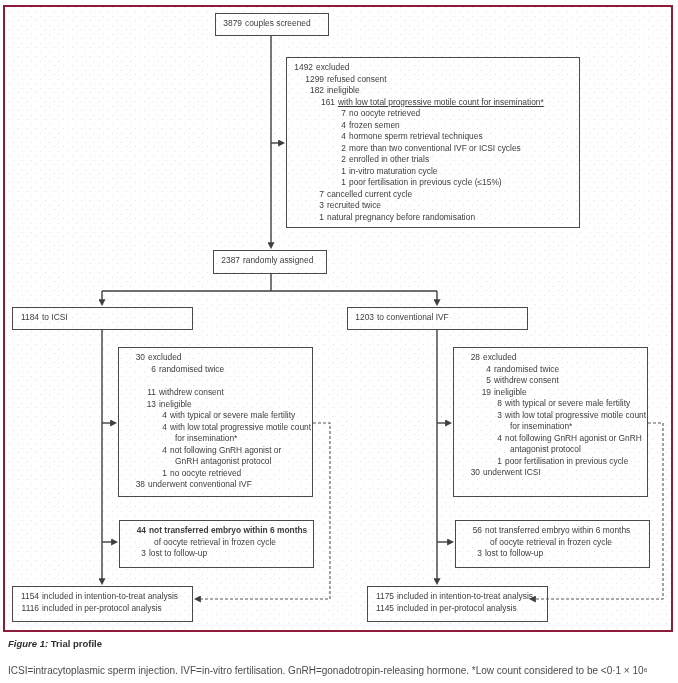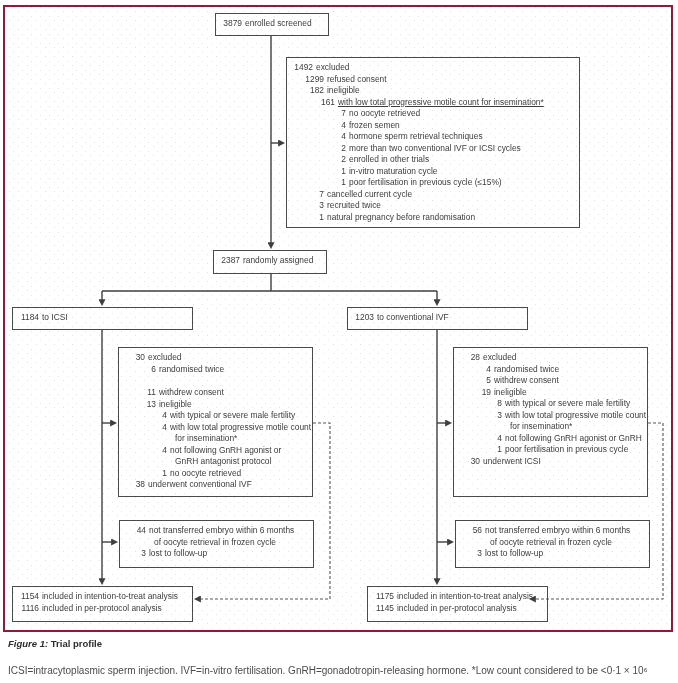--- a/index.html
+++ b/index.html
@@ -55,21 +55,21 @@
       <path d="M437 423 H446" marker-end="url(#ar)"></path>
       <path d="M437 542 H448" marker-end="url(#ar)"></path>
     </g>
     <g stroke="#565656" stroke-width="1.1" fill="none" stroke-dasharray="3 2">
       <path d="M313 423 H330 V599 H200" marker-end="url(#ar)"></path>
       <path d="M648 423 H663 V599 H535" marker-end="url(#ar)"></path>
     </g>
   </svg>
 
   <div class="box" style="left:215px;top:13px;width:114px;height:23px;">
-      <div class="ln" style="padding-left: 0px;"><span class="num">3879</span><span class="txt">enrolled screened</span></div>
+      <div class="ln" style="padding-left: 0px;"><span class="num">3879</span><span class="txt">couples screened</span></div>
     </div>
 
   <div class="box" style="left:286px;top:57px;width:294px;height:171px;">
       <div class="ln" style="padding-left: 0px;"><span class="num">1492</span><span class="txt">excluded</span></div>
       <div class="ln" style="padding-left: 11px;"><span class="num">1299</span><span class="txt">refused consent</span></div>
       <div class="ln" style="padding-left: 11px;"><span class="num">182</span><span class="txt">ineligible</span></div>
       <div class="ln" style="padding-left: 22px; text-decoration: underline;"><span class="num">161</span><span class="txt">with low total progressive motile count for insemination*</span></div>
       <div class="ln" style="padding-left: 33px;"><span class="num">7</span><span class="txt">no oocyte retrieved</span></div>
       <div class="ln" style="padding-left: 33px;"><span class="num">4</span><span class="txt">frozen semen</span></div>
       <div class="ln" style="padding-left: 33px;"><span class="num">4</span><span class="txt">hormone sperm retrieval techniques</span></div>
@@ -110,26 +110,27 @@
 
   <div class="box" style="left:453px;top:347px;width:195px;height:150px;">
       <div class="ln" style="padding-left: 0px;"><span class="num">28</span><span class="txt">excluded</span></div>
       <div class="ln" style="padding-left: 11px;"><span class="num">4</span><span class="txt">randomised twice</span></div>
       <div class="ln" style="padding-left: 11px;"><span class="num">5</span><span class="txt">withdrew consent</span></div>
       <div class="ln" style="padding-left: 11px;"><span class="num">19</span><span class="txt">ineligible</span></div>
       <div class="ln" style="padding-left: 22px;"><span class="num">8</span><span class="txt">with typical or severe male fertility</span></div>
       <div class="ln" style="padding-left: 22px;"><span class="num">3</span><span class="txt">with low total progressive motile count</span></div>
       <div class="ln" style="padding-left: 22px;"><span class="num"></span><span class="cont-txt">for insemination*</span></div>
       <div class="ln" style="padding-left: 22px;"><span class="num">4</span><span class="txt">not following GnRH agonist or GnRH</span></div>
+      <div class="ln" style="padding-left: 22px;"><span class="num"></span><span class="cont-txt">antagonist protocol</span></div>
       <div class="ln" style="padding-left: 22px;"><span class="num">1</span><span class="txt">poor fertilisation in previous cycle</span></div>
       <div class="ln" style="padding-left: 0px;"><span class="num">30</span><span class="txt">underwent ICSI</span></div>
     </div>
 
   <div class="box" style="left:119px;top:520px;width:195px;height:48px;">
-      <div class="ln" style="padding-left: 0px;"><span class="num">44</span><span class="txt">not transferred embryo within 6 months</span></div>
+      <div class="ln" style="padding-left: 0px; font-weight: bold;"><span class="num">44</span><span class="txt">not transferred embryo within 6 months</span></div>
       <div class="ln" style="padding-left: 0px;"><span class="num"></span><span class="cont-txt">of oocyte retrieval in frozen cycle</span></div>
       <div class="ln" style="padding-left: 0px;"><span class="num">3</span><span class="txt">lost to follow-up</span></div>
     </div>
 
   <div class="box" style="left:455px;top:520px;width:195px;height:48px;">
       <div class="ln" style="padding-left: 0px;"><span class="num">56</span><span class="txt">not transferred embryo within 6 months</span></div>
       <div class="ln" style="padding-left: 0px;"><span class="num"></span><span class="cont-txt">of oocyte retrieval in frozen cycle</span></div>
       <div class="ln" style="padding-left: 0px;"><span class="num">3</span><span class="txt">lost to follow-up</span></div>
     </div>
 

